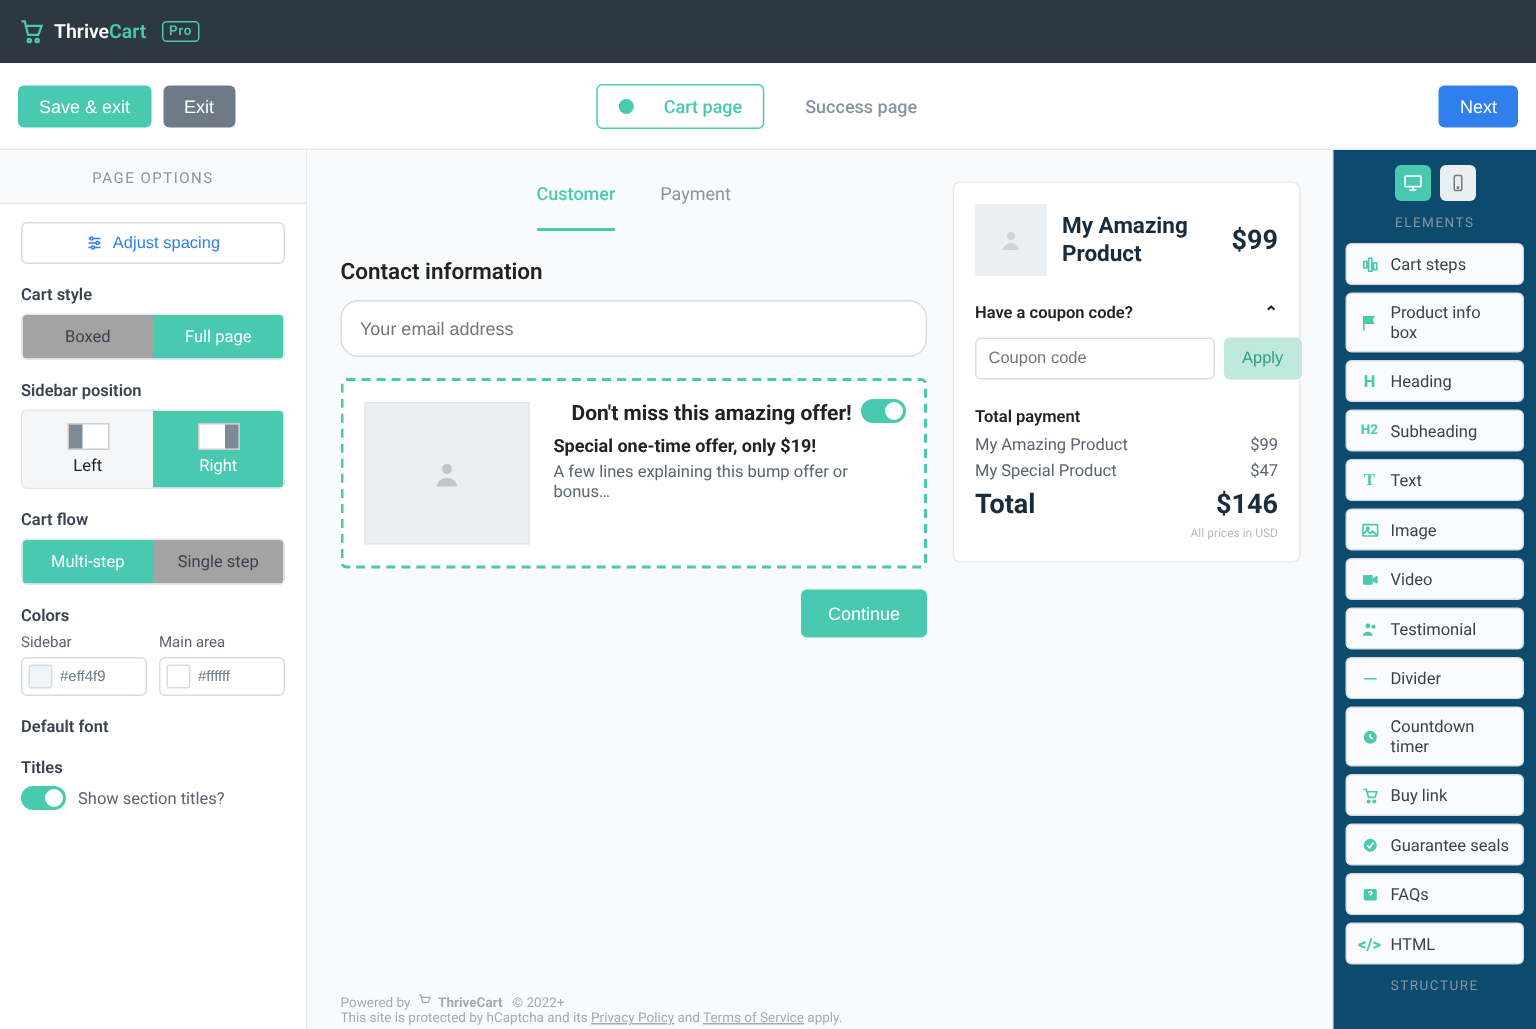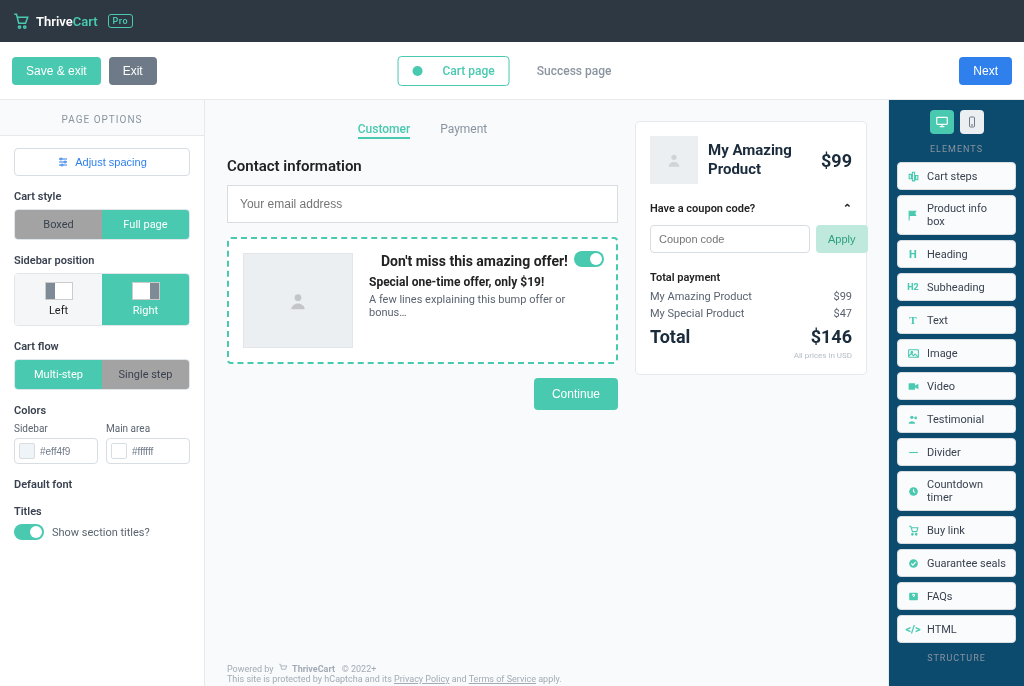--- a/index.html
+++ b/index.html
@@ -58,24 +58,24 @@
 .sel-wrap { position: relative; }
 .sel-wrap .caret { position: absolute; right: 10px; top: 50%; transform: translateY(-50%); font-size: 10px; color: #222; pointer-events: none; }
 .toggle-row { display: flex; align-items: center; gap: 8px; margin-top: 6px; }
 .toggle { width: 30px; height: 16px; border-radius: 10px; background: #48c9b0; position: relative; }
 .toggle::after { content: ""; width: 12px; height: 12px; border-radius: 50%; background: #fff; position: absolute; top: 2px; right: 2px; }
 .toggle-text { font-size: 11px; color: #5a6470; }
 
 
 .form-col { flex: 1; display: flex; flex-direction: column; }
 .steps { display: flex; gap: 30px; justify-content: center; margin-bottom: 18px; }
-.step { font-size: 12px; color: #8a94a0; padding-bottom: 1px; cursor: pointer; }
+.step { font-size: 12px; color: #8a94a0; padding-bottom: 16px; cursor: pointer; }
 .step.active { color: #48c9b0; border-bottom: 2px solid #48c9b0; font-weight: 500; }
 h3.section { font-size: 15px; font-weight: 600; color: #222; margin-bottom: 10px; }
-.email-input { width: 100%; border: 1px solid #d8dde2; border-radius: 0; padding: 11px 12px; font-size: 12px; color: #8a94a0; }
+.email-input { width: 100%; border: 1px solid #d8dde2; border-radius: 12px; padding: 11px 12px; font-size: 12px; color: #8a94a0; }
 .bump { margin-top: 14px; border: 2px dashed #48c9b0; border-radius: 4px; padding: 14px; display: flex; gap: 16px; background: #fff; position: relative; }
 .bump-img { width: 110px; height: 95px; background: #eceff1; display: flex; align-items: center; justify-content: center; border: 1px solid #e1e6ea; }
 .person-icon { width: 20px; height: 20px; opacity: .4; }
 .bump-body { flex: 1; }
 .bump-title { font-size: 14px; font-weight: 700; margin-bottom: 4px; padding-left: 12px; }
 .bump-sub { font-size: 12px; font-weight: 700; margin: 6px 0 4px; }
 .bump-desc { font-size: 11px; color: #5a6470; }
 .bump-toggle { position: absolute; top: 12px; right: 12px; width: 30px; height: 16px; border-radius: 10px; background: #48c9b0; }
 .bump-toggle::after { content: ""; width: 12px; height: 12px; border-radius: 50%; background: #fff; position: absolute; top: 2px; right: 2px; }
 .continue-wrap { display: flex; justify-content: flex-end; margin-top: 14px; }

